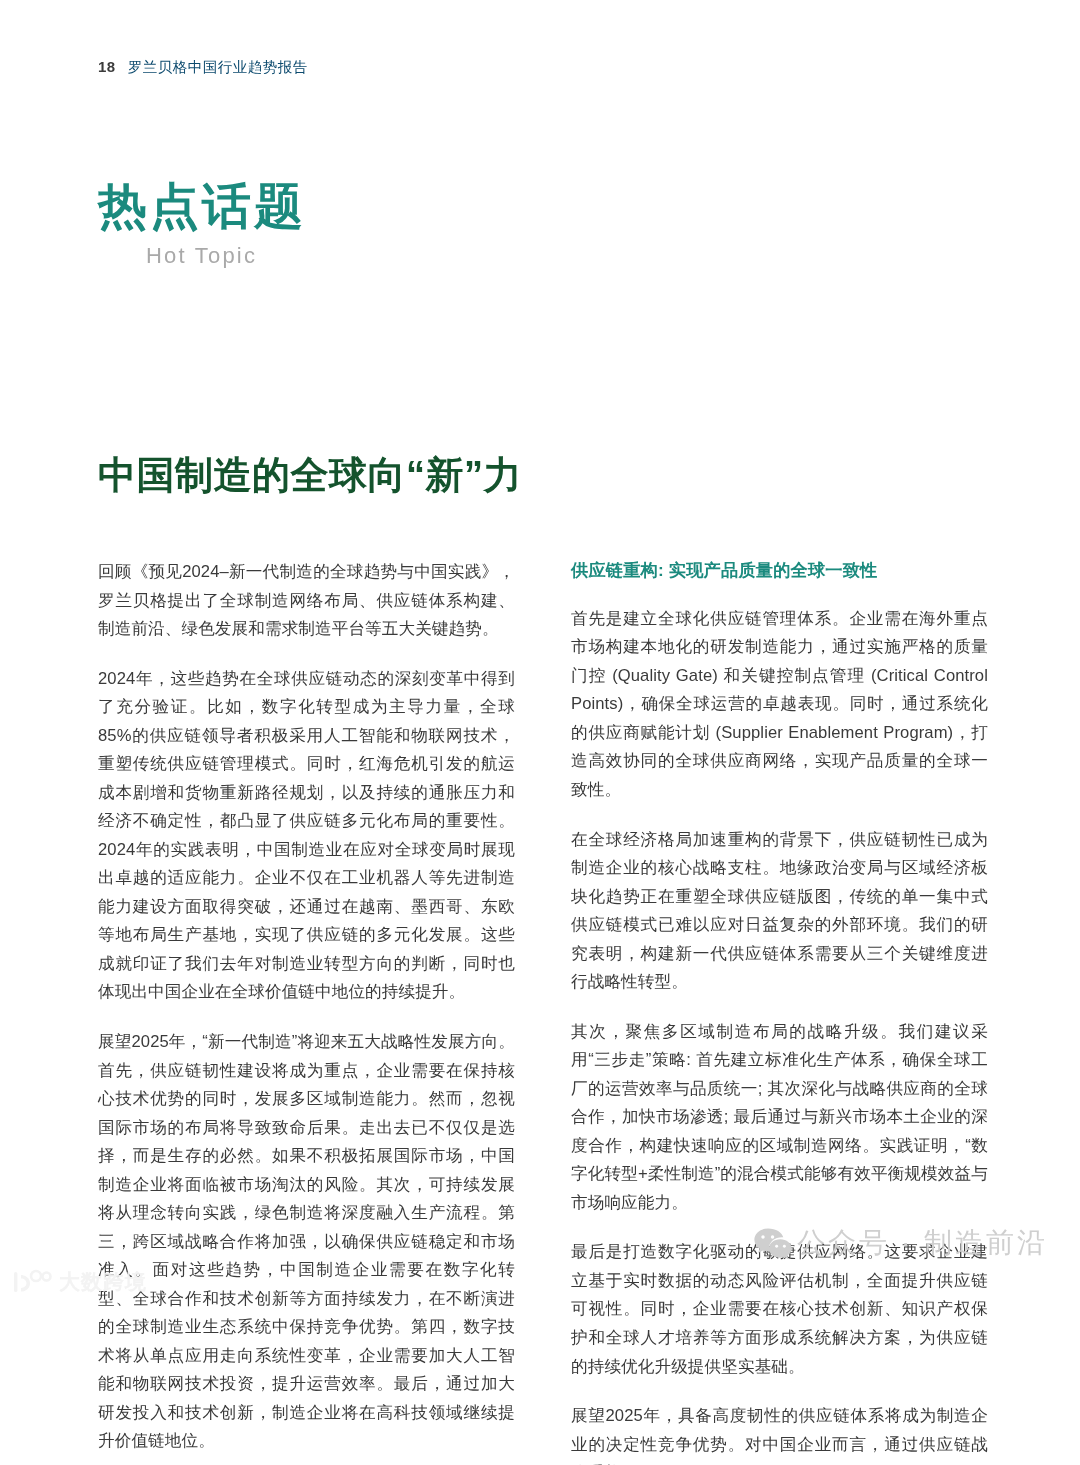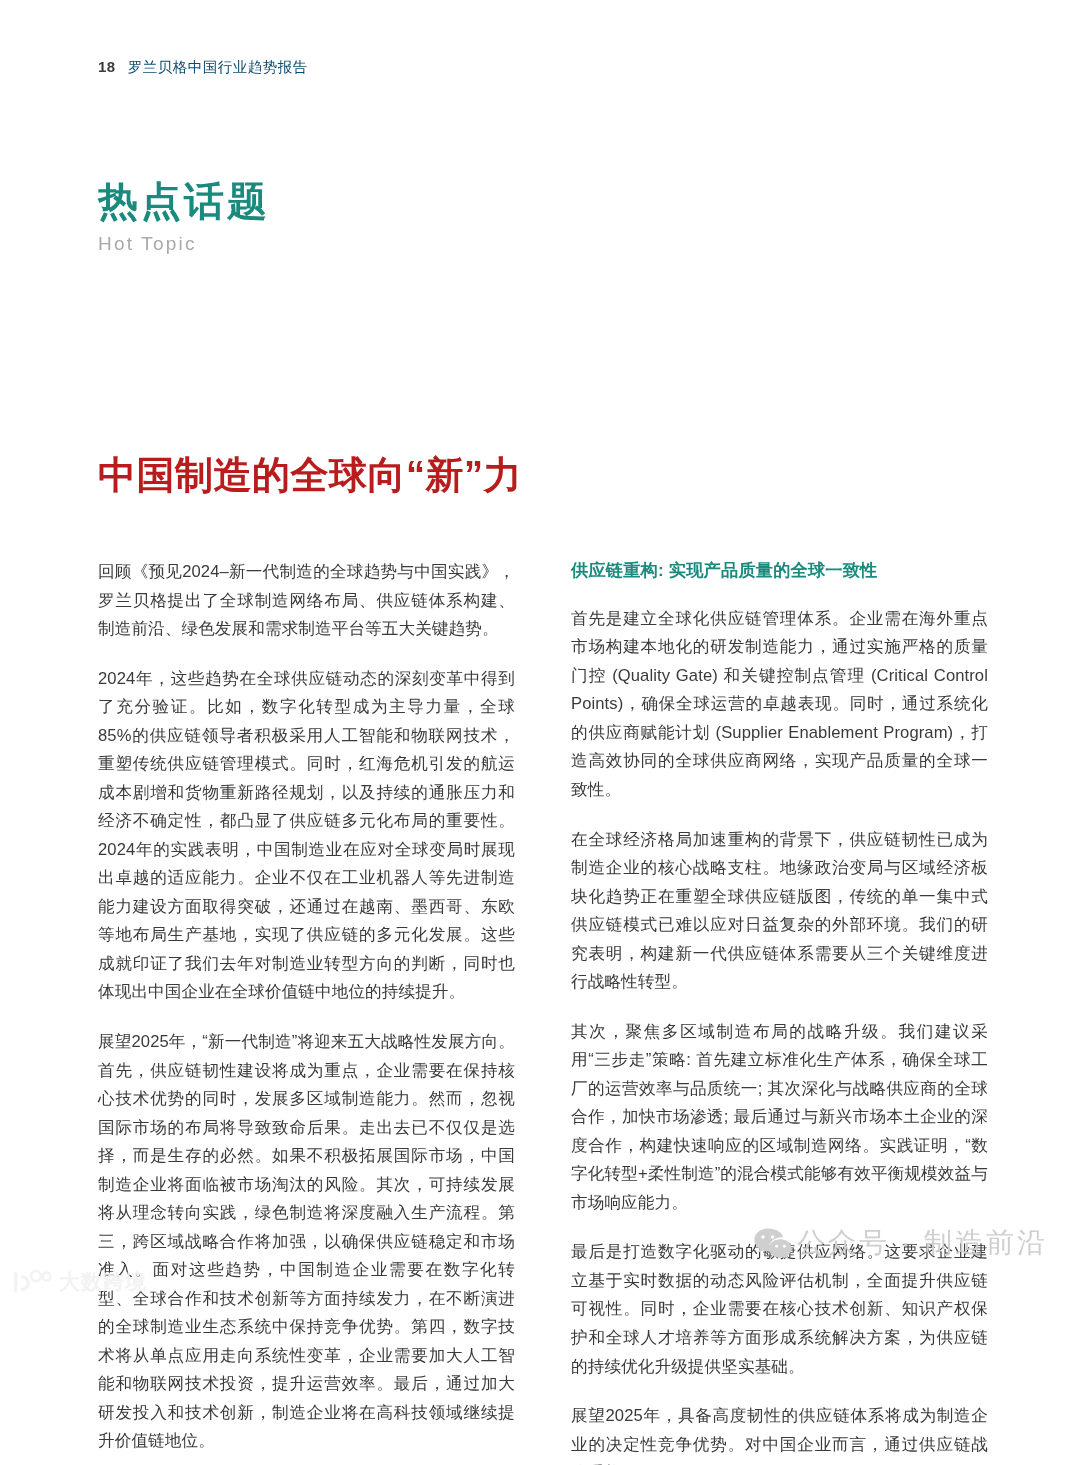--- a/index.html
+++ b/index.html
@@ -45,42 +45,43 @@
     letter-spacing: 0.5px;
   }
 
   
   .section-block {
     position: absolute;
     left: 98px;
     top: 178px;
   }
   .section-title-cn {
-    font-size: 40px;
+    font-size: 49px;
     font-weight: bold;
     color: #1b8a7e;
     letter-spacing: 3px;
     line-height: 1.15;
   }
   .section-title-en {
     margin-top: 9px;
-    font-size: 19px;
+    font-size: 22px;
     color: #a9a9a9;
     letter-spacing: 2.2px;
     font-weight: normal;
+    margin-left: 48px;
   }
 
   
   .article-title {
     position: absolute;
     left: 98px;
     top: 452px;
     font-size: 38px;
     font-weight: bold;
-    color: #b91c1c;
+    color: #14532d;
     letter-spacing: 0.5px;
     line-height: 1.25;
   }
 
   
   .columns {
     position: absolute;
     left: 98px;
     top: 558px;
     width: 890px;

